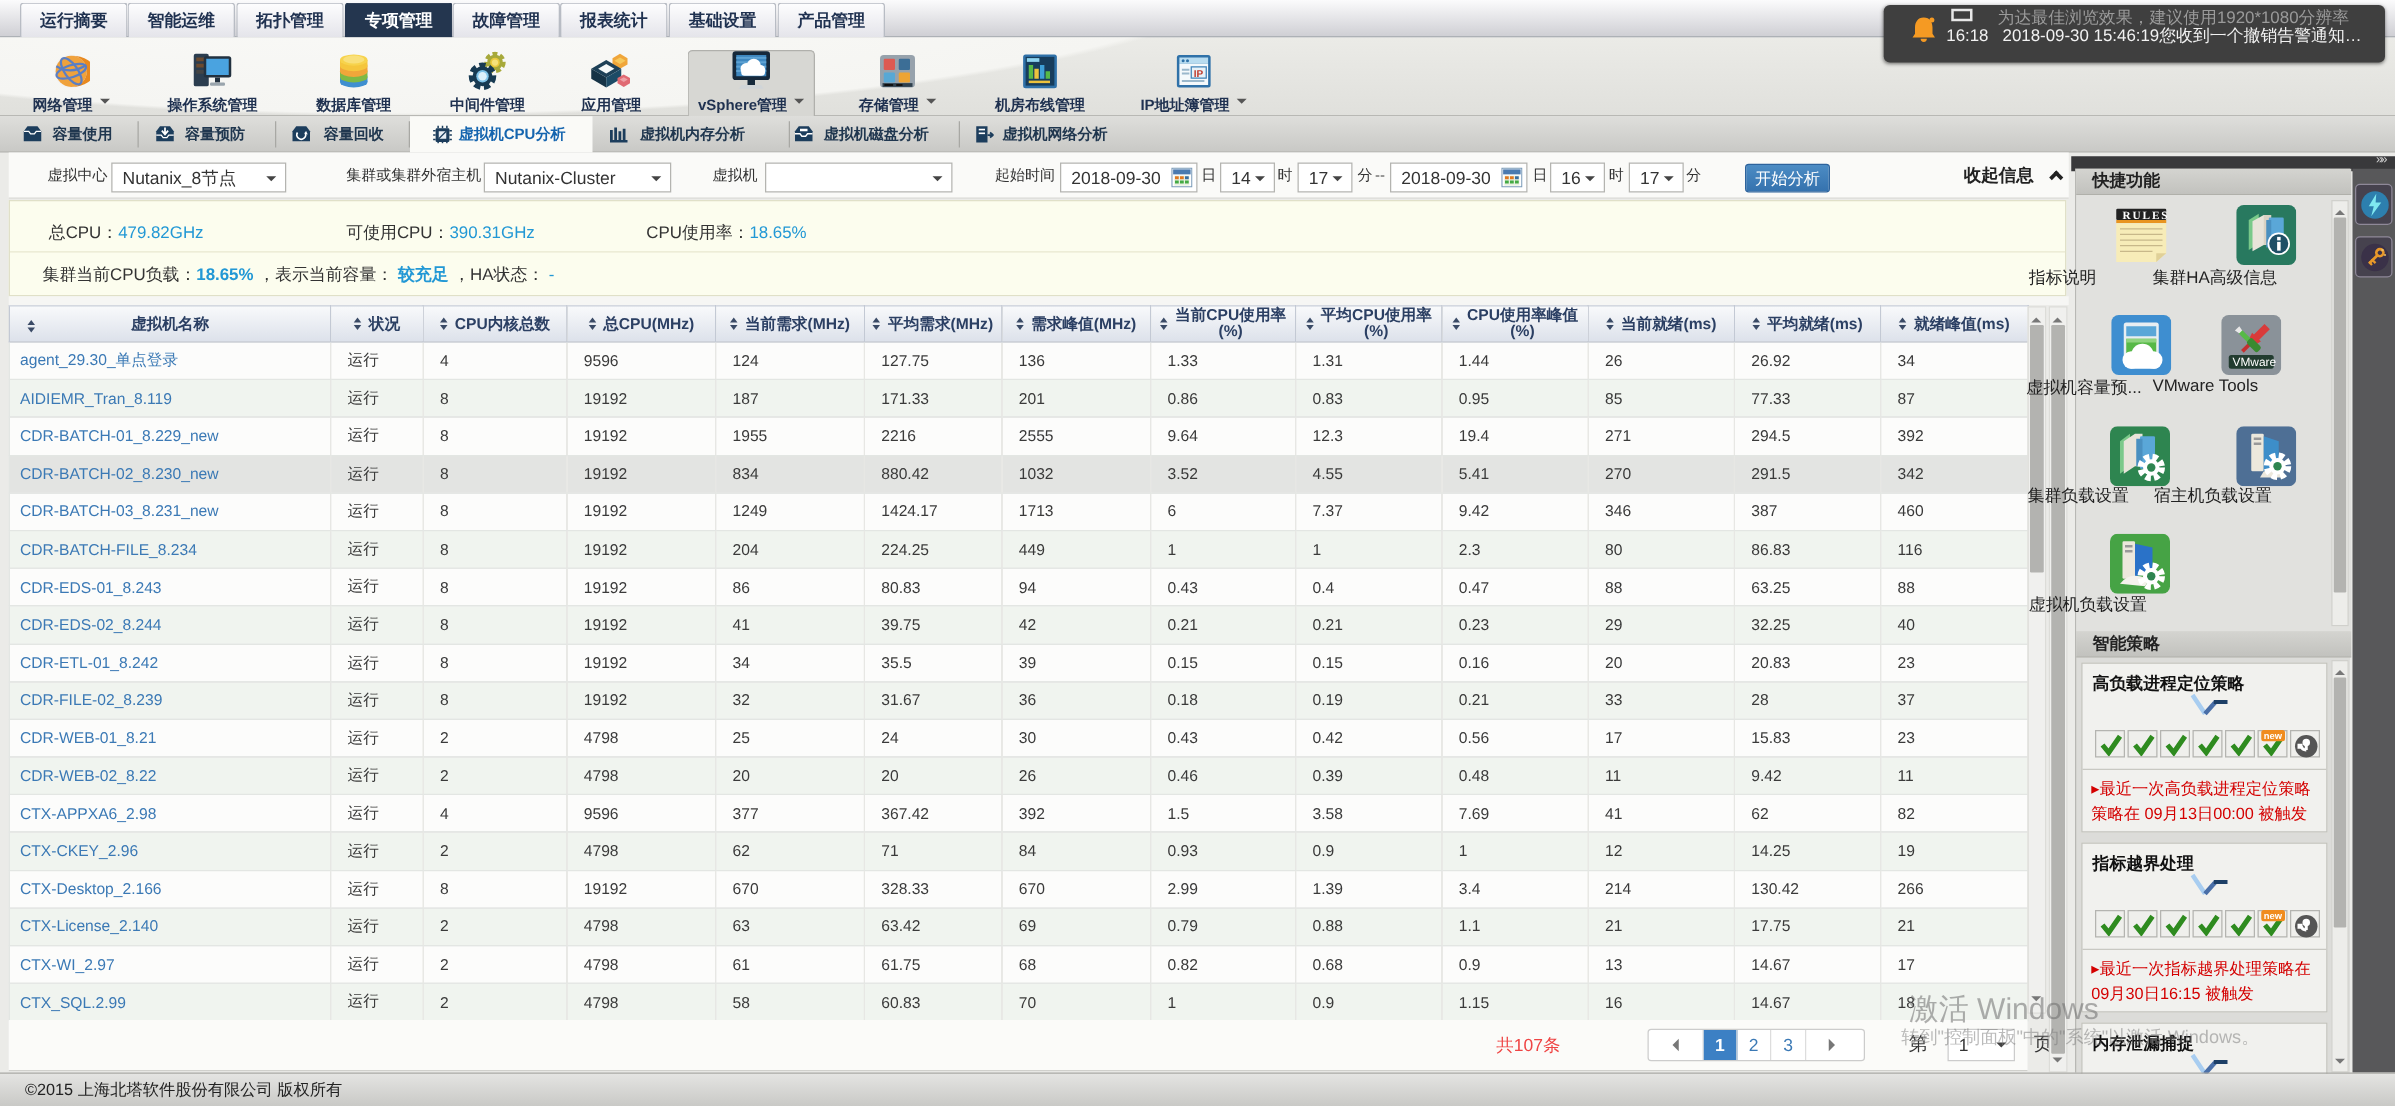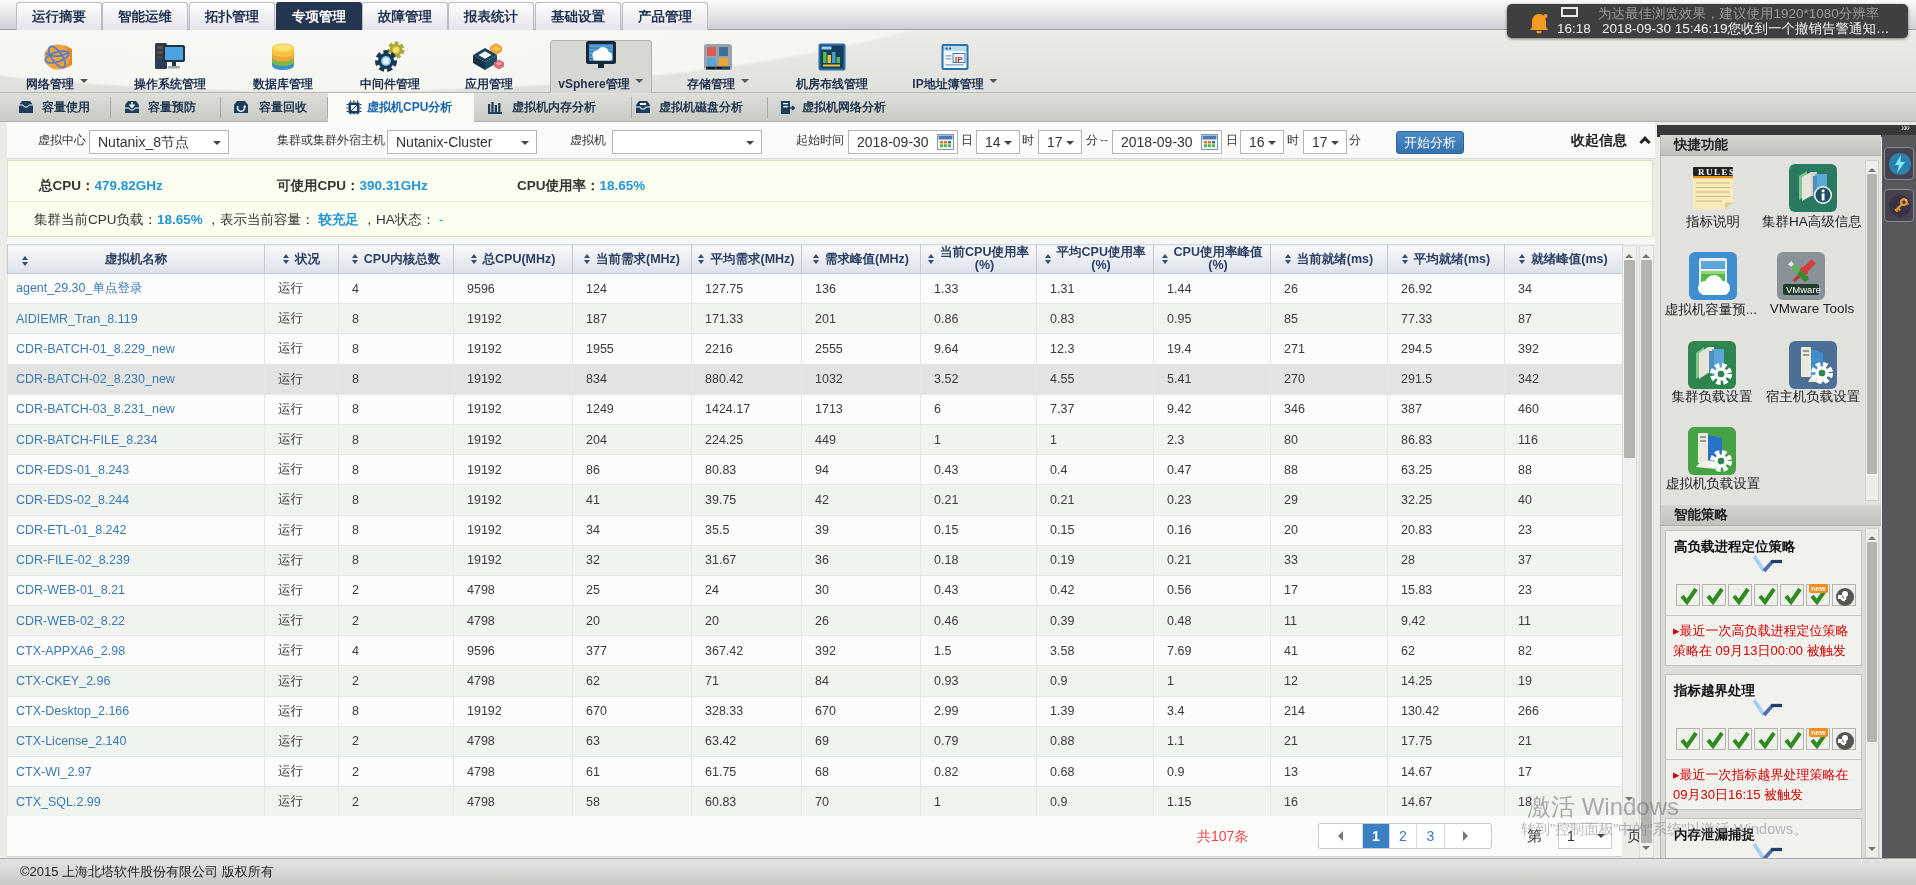--- a/index.html
+++ b/index.html
@@ -31,21 +31,21 @@
 .flb {position:absolute;top:0;line-height:37px;font-size:12px;color:#333;white-space:nowrap}
 .fsel {position:absolute;top:8px;height:24px;background:#fff;border:1px solid #b4b4b0;font-size:14px;color:#333;line-height:22px;padding-left:8px}
 .fsel .arr {position:absolute;right:7px;top:10px;width:0;height:0;border:4.5px solid transparent;border-top-color:#444}
 .fdate {position:absolute;top:8px;height:24px;background:#fff;border:1px solid #b4b4b0;font-size:14px;color:#333;line-height:22px;padding-left:8px}
 .fdate svg {position:absolute;right:3px;top:3px}
 .gobtn {position:absolute;left:1389px;top:9px;width:68px;height:23px;background:linear-gradient(#4c8cc4,#3572ae);border:1px solid #2d639c;border-radius:3px;color:#fff;font-size:13px;text-align:center;line-height:21px}
 .fold {position:absolute;left:1564px;top:0;line-height:37px;font-size:14px;font-weight:bold;color:#222}
 
 .summary {position:absolute;left:7px;top:160px;width:1646px;height:77px;background:#fcfdee;border:1px solid #e0e0c8}
 .sumr1 {position:absolute;left:0;top:0;width:100%;height:41px;border-bottom:1px solid #e8e8d0}
-.sumlb {position:absolute;font-size:13.5px;font-weight:bold;color:#333;line-height:49px;white-space:nowrap}
+.sumlb {position:absolute;font-size:13.5px;font-weight:normal;color:#333;line-height:49px;white-space:nowrap}
 .sumv {color:#2298d5}
 .sumr2 {position:absolute;left:0;top:41px;width:100%;height:36px;font-size:13.5px;color:#333;line-height:36px}
 
 
 .tblwrap {position:absolute;left:7px;top:244px;width:1615px}
 table {border-collapse:collapse;table-layout:fixed;width:1615px}
 th {height:29px;background:linear-gradient(#f8f9fb,#dce1ea);border:1px solid #c3c9d4;border-top:1px solid #d4d8e0;font-size:12.5px;font-weight:bold;color:#2b3f63;text-align:center;vertical-align:middle;padding:0;position:relative;line-height:13px}
 .si {display:inline-block;vertical-align:middle;margin-right:5px;width:7px}
 .siu {display:block;width:0;height:0;border:3.5px solid transparent;border-bottom:4px solid #3a4a66;margin-bottom:2px}
 .sid {display:block;width:0;height:0;border:3.5px solid transparent;border-top:4px solid #3a4a66}
@@ -75,33 +75,33 @@
 
 .minibar {position:absolute;left:1657px;top:125px;width:259px;height:12px;background:#39393b}
 .minibar span {position:absolute;right:8px;top:-3px;color:#cfcfcf;font-size:10px;letter-spacing:-2px}
 .darkstrip {position:absolute;left:1882px;top:135px;width:34px;height:723px;background:#58585a}
 .sidebtn {position:absolute;left:1884px;width:30px;height:33px;background:#46424e;border:1px solid #8e8898;border-radius:4px}
 .sidebtn svg {position:absolute;left:2px;top:3px}
 .sidebar {position:absolute;left:1660px;top:135px;width:220px;height:723px;background:#dcdcd9;border-left:1px solid #b8b8b4}
 .shead {position:absolute;left:0;width:220px;height:21px;background:linear-gradient(#d4d4d0,#c2c2be);border-bottom:1px solid #b0b0aa;font-size:13.5px;font-weight:bold;color:#222;line-height:20px;padding-left:13px}
 .qarea {position:absolute;left:0;top:21px;width:220px;height:349px;background:#e1e1de}
 .qic {position:absolute}
-.qlb {position:absolute;width:180px;text-align:center;font-size:13.5px;color:#222;white-space:nowrap;overflow:hidden}
+.qlb {position:absolute;width:180px;text-align:left;font-size:13.5px;color:#222;white-space:nowrap;overflow:hidden}
 .pcard {position:absolute;left:4px;width:197px;background:#f1f1ee;border:1px solid #c2c2bc}
 .pct {position:absolute;left:8px;top:7px;font-size:13.5px;font-weight:bold;color:#111;white-space:nowrap}
 .pwave {position:absolute;left:85px;top:23px}
 .pcks {position:absolute;left:10px;top:53px;display:flex;gap:2px}
 .ckb {display:inline-block;width:24px;height:22px;background:#efefec;border:1px solid #b4b4b0;text-align:right;padding-top:2px}
 .newb {position:absolute;left:2px;top:-1px;background:#f08c1e;color:#fff;font-size:7.5px;font-weight:bold;padding:0 2px;border-radius:2px;line-height:9px}
 .pdiv {position:absolute;left:0;top:84px;width:100%;border-top:1px solid #c8c8c2}
 .pred {position:absolute;left:7px;top:90px;width:182px;font-size:13px;color:#d40000;line-height:20px}
 .sbv {position:absolute;left:204px;width:14px;background:#ededea;border:1px solid #d0d0cc}
 
 
-.notif {position:absolute;left:1507px;top:4px;width:401px;height:34px;background:#3f3f3f;border-radius:5px;box-shadow:0 1px 3px rgba(0,0,0,.5)}
+.notif {position:absolute;left:1507px;top:4px;width:401px;height:46px;background:#3f3f3f;border-radius:5px;box-shadow:0 1px 3px rgba(0,0,0,.5)}
 .ntop {position:absolute;left:52px;top:1px;color:#9a9a9a;font-size:13.5px;white-space:nowrap}
 .ncheck {position:absolute;left:54px;top:3px;width:17px;height:10px;border:2px solid #e8e8e8}
 .nbot {position:absolute;left:50px;top:16px;color:#f2f2f2;font-size:13.5px;white-space:nowrap}
 .nbell {position:absolute;left:20px;top:8px}
 
 
 .wm1 {position:absolute;left:1527px;top:791px;font-size:24px;color:rgba(110,110,110,.55);white-space:nowrap}
 .wm2 {position:absolute;left:1521px;top:820px;font-size:14.5px;color:rgba(120,120,120,.5);white-space:nowrap}
 .footer {position:absolute;left:0;top:858px;width:1916px;height:27px;background:linear-gradient(#e4e4e2,#c9c9c6);border-top:1px solid #a8a8a4;font-size:13px;color:#222;line-height:26px;padding-left:20px}
 </style></head>

